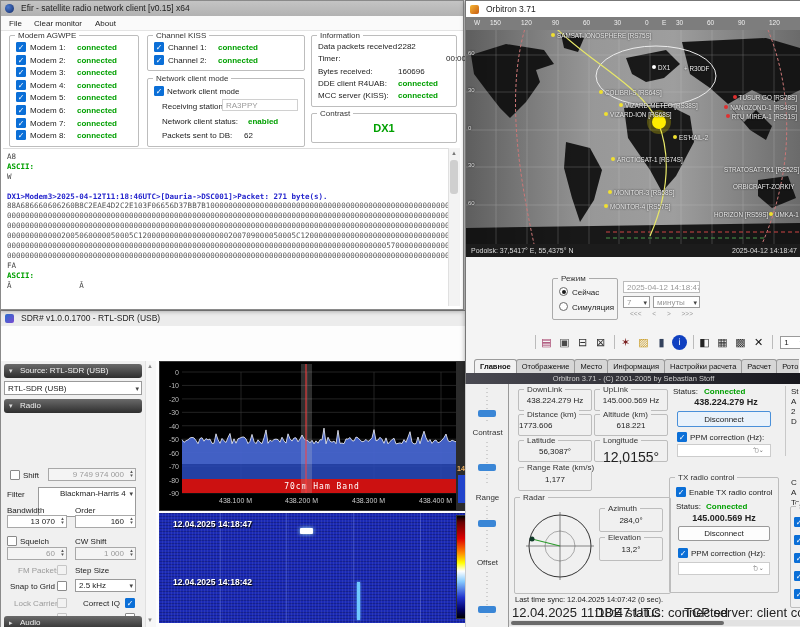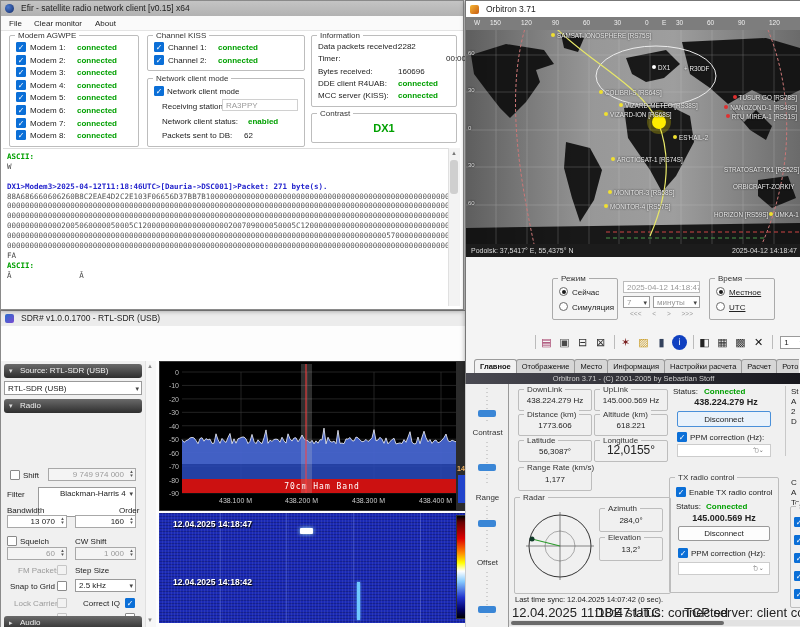--- a/index.html
+++ b/index.html
@@ -75,21 +75,21 @@
 
         <div class="cb un" style="left:6px;top:55px;">✓</div>
         <span class="lbl" style="left:19px;top:56px;">Shift</span>
         <div class="inp right dis" style="left:44px;top:53px;width:88px;height:13px;">9 749 974 000</div>
         <span class="spin" style="left:123px;top:55px;">▲<br>▼</span>
 
         <span class="lbl" style="left:3px;top:75px;">Filter</span>
         <div class="combo" style="left:34px;top:72px;width:98px;height:30px;padding-left:21px;">Blackman-Harris 4</div>
 
         <span class="lbl" style="left:3px;top:91px;">Bandwidth</span>
-        <span class="lbl" style="left:71px;top:91px;margin-left:44px;">Order</span>
+        <span class="lbl" style="left:71px;top:91px;">Order</span>
         <div class="inp right" style="left:3px;top:100px;width:60px;height:13px;">13 070</div>
         <span class="spin" style="left:54px;top:102px;">▲<br>▼</span>
         <div class="inp right" style="left:71px;top:100px;width:61px;height:13px;">160</div>
         <span class="spin" style="left:123px;top:102px;">▲<br>▼</span>
 
         <div class="cb un" style="left:3px;top:121px;">✓</div>
         <span class="lbl" style="left:16px;top:122px;">Squelch</span>
         <span class="lbl" style="left:71px;top:122px;">CW Shift</span>
         <div class="inp right dis" style="left:3px;top:132px;width:60px;height:13px;">60</div>
         <span class="spin" style="left:54px;top:134px;">▲<br>▼</span>
@@ -263,20 +263,21 @@
           <div class="lbl green" style="left: 86px; top: 55.2px; position: absolute;">connected</div>
         </div>
     </div>
     <div class="gb" style="left:310px;top:112px;width:144px;height:28px;">
       <span class="gl">Contrast</span>
       <div class="abs green" style="left:0;top:8px;width:100%;text-align:center;font-size:11px;">DX1</div>
     </div>
 
     <div class="abs mono" style="left:2px;top:147px;width:445px;height:158px;background:#fff;border-top:1px solid #ddd;padding:3px 0 0 4px;box-sizing:border-box;overflow:hidden;">
       <div id="monitor-lines">
+          <div class="mline plain">A8</div>
           <div class="mline ascii">ASCII:</div>
           <div class="mline plain">W</div>
           <div class="mline plain"> </div>
           <div class="mline hdr">DX1&gt;Modem3&gt;2025-04-12T11:18:46UTC&gt;[Dauria-&gt;DSC001]&gt;Packet: 271 byte(s).</div>
           <div class="mline hex">88A686660606260B8C2EAE4D2C2E103F06656D37BB7B100000000000000000000000000000000000000000000000000000000000000</div>
           <div class="mline hex">00000000000000000000000000000000000000000000000000000000000000000000000000000000000000000000000000000000000000</div>
           <div class="mline hex">00000000000000000000000000000000000000000000000000000000000000000000000000000000000000000000000000000000000000</div>
           <div class="mline hex">0000000000002005060000050005C12000000000000000000200709000050005C1200000000000000000000000000000000000000000</div>
           <div class="mline hex">00000000000000000000000000000000000000000000000000000000000000000000000000000000000057000000000000000000000000</div>
           <div class="mline hex">00000000000000000000000000000000000000000000000000000000000000000000000000000000000000000000000000000000000000</div>
@@ -390,27 +391,20 @@
       <span class="gl" style="background:#f4f4f4;">Режим</span>
       <div class="radio sel" style="left:6px;top:8px;"></div>
       <span class="lbl" style="left:19px;top:9px;">Сейчас</span>
       <div class="radio" style="left:6px;top:23px;"></div>
       <span class="lbl" style="left:19px;top:24px;">Симуляция</span>
     </div>
     <div class="inp" style="left:157px;top:280px;width:77px;height:12px;color:#999;border-color:#bbb;">2025-04-12 14:18:47</div>
     <div class="combo" style="left:157px;top:295px;width:27px;height:12px;color:#999;">7</div>
     <div class="combo" style="left:187px;top:295px;width:47px;height:12px;color:#999;">минуты</div>
     <div class="abs" style="left:157px;top:309px;width:77px;font-size:6.5px;color:#999;text-align:center;white-space:pre;">&lt;&lt;&lt;      &lt;      &gt;      &gt;&gt;&gt;</div>
-    <div class="gb gray-gl" style="left:243px;top:277px;width:64px;height:40px;border-color:#aaa;">
-      <span class="gl" style="background:#f4f4f4;">Время</span>
-      <div class="radio sel" style="left:6px;top:8px;"></div>
-      <span class="lbl" style="left:19px;top:9px;text-decoration:underline;">Местное</span>
-      <div class="radio" style="left:6px;top:23px;"></div>
-      <span class="lbl" style="left:19px;top:24px;text-decoration:underline;">UTC</span>
-    </div>
 
     <div class="abs" style="left:66px;top:334px;height:18px;white-space:nowrap;">
       <span class="tsep"></span><span id="orb-icons"><span class="ticon" style="color: rgb(156, 45, 92);">▤</span><span class="ticon" style="color: rgb(74, 74, 74);">▣</span><span class="ticon" style="color: rgb(51, 51, 51);">⊟</span><span class="ticon" style="color: rgb(51, 51, 51);">⊠</span><span class="tsep"></span><span class="ticon" style="color: rgb(122, 32, 32);">✶</span><span class="ticon" style="color: rgb(200, 154, 32);">▨</span><span class="ticon" style="color: rgb(51, 65, 92);">▮</span><span class="ticon" style="color: rgb(255, 255, 255); background: rgb(16, 64, 192); border-radius: 50%; font-size: 9px;">ℹ</span><span class="tsep"></span><span class="ticon" style="color: rgb(34, 34, 34);">◧</span><span class="ticon" style="color: rgb(51, 51, 51);">▦</span><span class="ticon" style="color: rgb(51, 51, 51);">▩</span><span class="ticon" style="color: rgb(17, 17, 17);">✕</span><span class="tsep"></span></span>
       <span class="combo" style="position:relative;display:inline-block;width:26px;height:13px;vertical-align:top;margin:1px 2px 0 2px;">1</span>
       
     </div>
 
     <div class="abs" style="left:8px;top:358px;width:325px;height:14px;white-space:nowrap;overflow:hidden;">
       <span id="orb-tabs"><span class="otab active">Главное</span><span class="otab">Отображение</span><span class="otab">Место</span><span class="otab">Информация</span><span class="otab">Настройки расчета</span><span class="otab">Расчет</span><span class="otab">Ротор/Радио</span></span>
     </div>
@@ -438,33 +432,33 @@
     <div class="gb gray-gl" style="left:9px;top:5px;width:72px;height:20px;">
       <span class="gl">DownLink</span>
       <div class="abs" style="left:0;top:6px;width:100%;text-align:center;font-size:8px;">438.224.279 Hz</div>
     </div>
     <div class="gb gray-gl" style="left:85px;top:5px;width:72px;height:20px;">
       <span class="gl">UpLink</span>
       <div class="abs" style="left:0;top:6px;width:100%;text-align:center;font-size:8px;">145.000.569 Hz</div>
     </div>
     <div class="gb gray-gl" style="left:9px;top:30px;width:72px;height:20px;">
       <span class="gl">Distance (km)</span>
-      <div class="abs" style="left:0;top:6px;width:100%;text-align:center;font-size:8px;">1773.606</div>
+      <div class="abs" style="left:0;top:6px;width:100%;text-align:left;font-size:8px;">1773.606</div>
     </div>
     <div class="gb gray-gl" style="left:85px;top:30px;width:72px;height:20px;">
       <span class="gl">Altitude (km)</span>
       <div class="abs" style="left:0;top:6px;width:100%;text-align:center;font-size:8px;">618.221</div>
     </div>
     <div class="gb gray-gl" style="left:9px;top:56px;width:72px;height:20px;">
       <span class="gl">Latitude</span>
       <div class="abs" style="left:0;top:6px;width:100%;text-align:center;font-size:8px;">56,3087°</div>
     </div>
     <div class="gb gray-gl" style="left:85px;top:56px;width:72px;height:20px;">
       <span class="gl">Longitude</span>
-      <div class="abs" style="left:0;top:2px;width:100%;text-align:center;font-size:12px;">12,0155°</div>
+      <div class="abs" style="left:0;top:8px;width:100%;text-align:center;font-size:14px;">12,0155°</div>
     </div>
     <div class="gb gray-gl" style="left:9px;top:83px;width:72px;height:22px;">
       <span class="gl">Range Rate (km/s)</span>
       <div class="abs" style="left:0;top:7px;width:100%;text-align:center;font-size:8px;">1,177</div>
     </div>
 
     <div class="gb gray-gl" style="left:5px;top:113px;width:155px;height:95px;">
       <span class="gl">Radar</span>
       <svg width="90" height="92" style="position:absolute;left:2px;top:2px;">
         <circle cx="43" cy="46" r="31" stroke="#333" fill="none" stroke-width="1"></circle>

